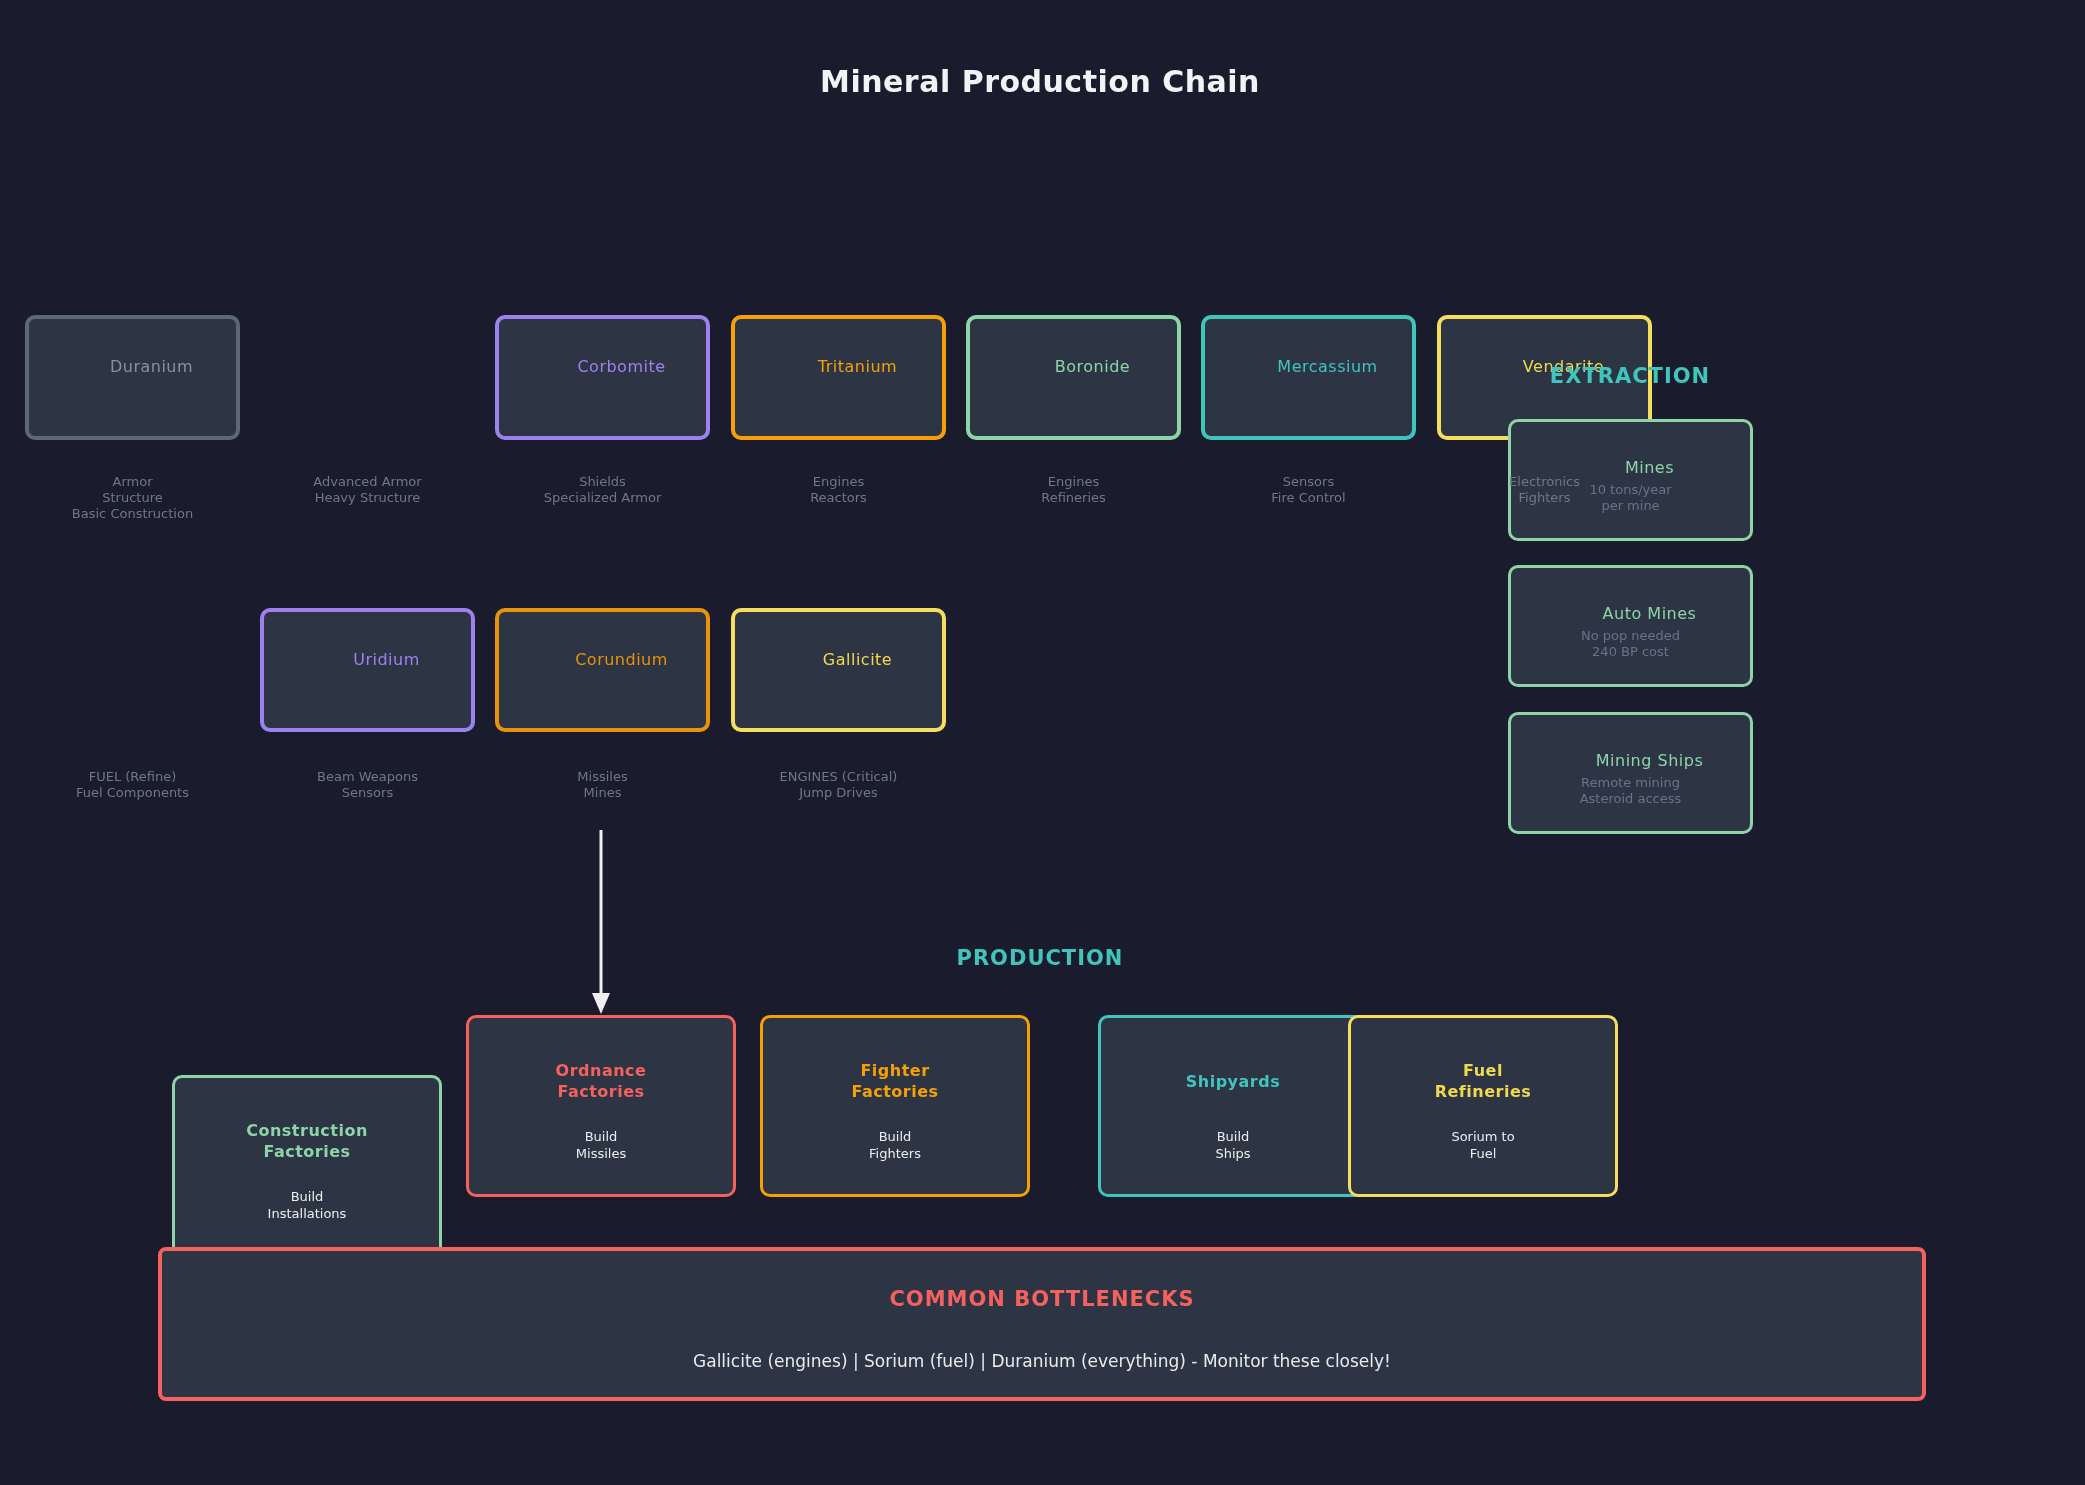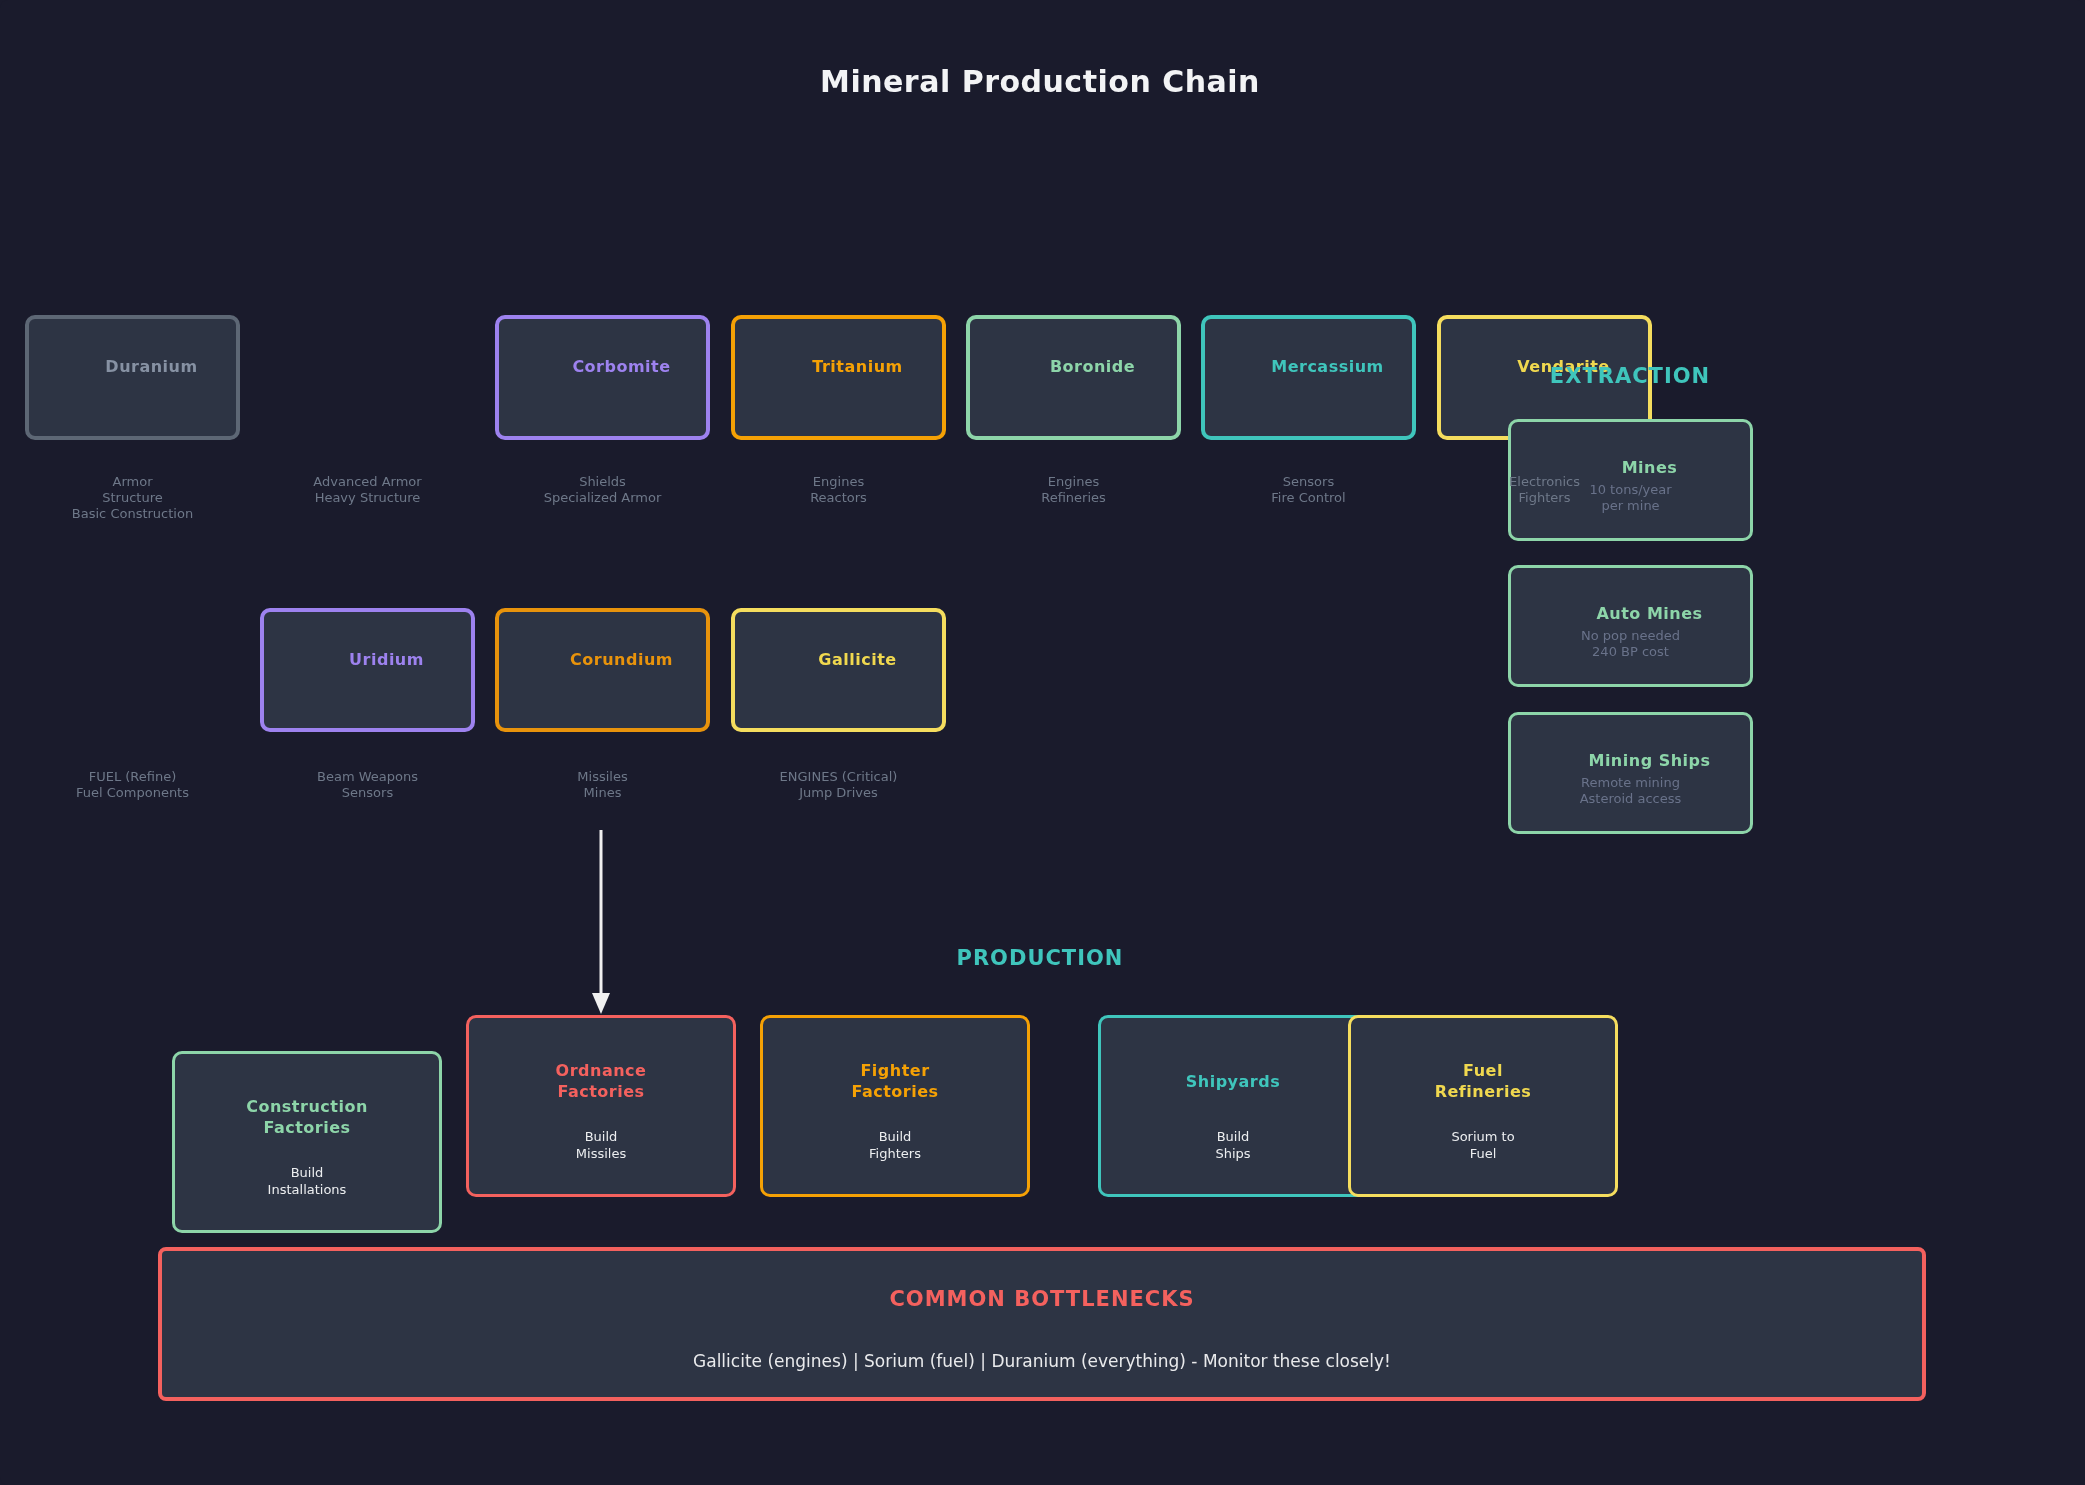--- a/index.html
+++ b/index.html
@@ -13,21 +13,21 @@
   }
   .heading{
     position:absolute;width:350px;text-align:center;font-size:21px;font-weight:bold;
     color:var(--c,#3fc5bc);z-index:6;letter-spacing:1px;
   }
   .mbox{
     position:absolute;box-sizing:border-box;background:#2d3444;
     border:4px solid var(--c,#5d6775);border-radius:10px;text-align:center;z-index:1;
   }
   .mbox .mtitle{
-    margin-top:38px;font-size:16px;font-weight:bold;color:var(--tc,var(--c));letter-spacing:0.5px;margin-left:38px;
+    margin-top:38px;font-size:16px;font-weight:normal;color:var(--tc,var(--c));letter-spacing:0.5px;margin-left:38px;
   }
   .exbox{z-index:2;border-width:3px;}
   .exbox .mtitle{margin-top:36px;}
   .exbox .sub{margin-top:5px;font-size:13px;line-height:16px;color:#69728a;}
   .uselabel{
     position:absolute;width:215px;text-align:center;font-size:13px;line-height:16px;
     color:#6e7889;z-index:6;
   }
   .pbox{
     position:absolute;box-sizing:border-box;width:270px;height:182px;background:#2d3444;
@@ -157,21 +157,21 @@
     </div>
   </div>
 
   <svg class="arrow-svg" width="24" height="190">
     <line x1="12" y1="2" x2="12" y2="168" stroke="#f0f0f0" stroke-width="3"></line>
     <polygon points="12,186 3,165 21,165" fill="#f0f0f0"></polygon>
   </svg>
 
   <div class="heading" style="left: 865px; top: 946px; --c: #3fc5bc;">PRODUCTION</div>
 
-  <div class="pbox" style="left: 172px; top: 1051px; --c: #8dd5a9;">
+  <div class="pbox" style="left: 172px; top: 1075px; --c: #8dd5a9;">
     <div class="ptitle">
       <div>Construction</div>
       <div>Factories</div>
     </div>
     <div class="pbody">
       <div>Build</div>
       <div>Installations</div>
     </div>
   </div>
   <div class="pbox" style="left: 466px; top: 1015px; --c: #f4615e;">

